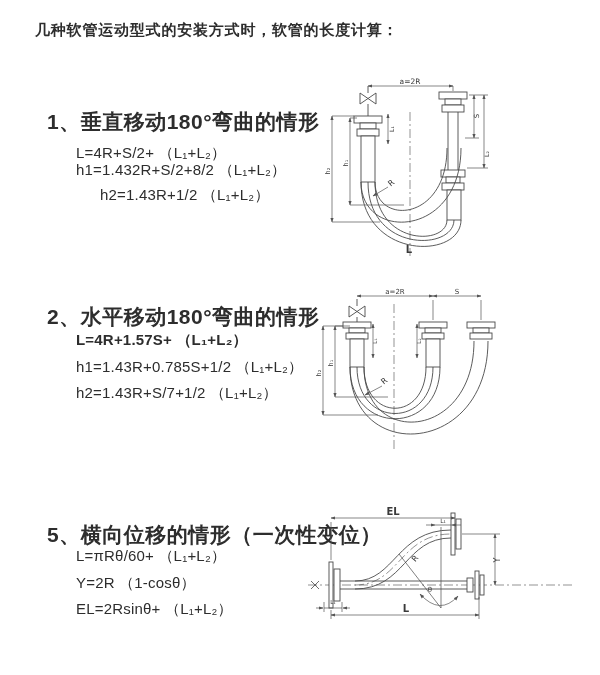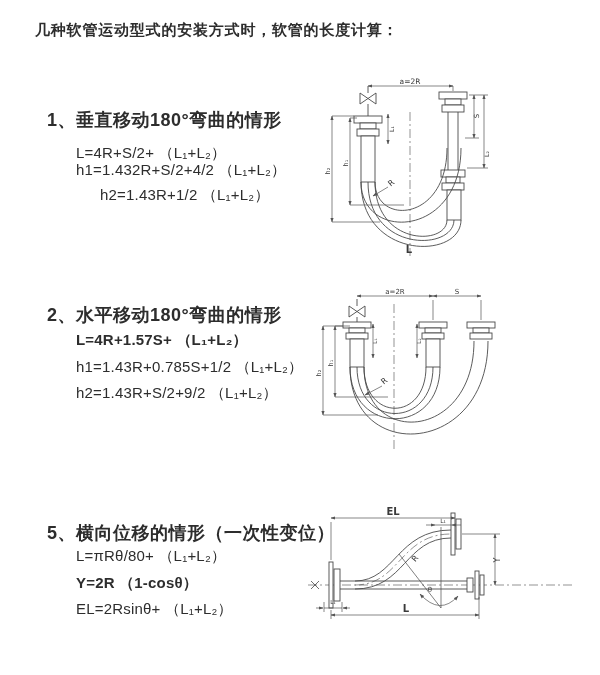--- a/index.html
+++ b/index.html
@@ -2,49 +2,49 @@
 <html><head>
 <meta charset="utf-8">
 <style>
   html,body{margin:0;padding:0;}
   body{
     width:600px;height:675px;background:#ffffff;position:relative;overflow:hidden;
     font-family:"Liberation Sans","DejaVu Sans",sans-serif;color:#2d2d2d;
   }
   .abs{position:absolute;}
   .title{left:35px;top:21px;font-size:15px;letter-spacing:0.8px;font-weight:600;}
-  .heading{font-size:18px;letter-spacing:0.5px;font-weight:600;white-space:nowrap;}
+  .heading{font-size:21px;letter-spacing:0.5px;font-weight:600;white-space:nowrap;}
   .formula{font-size:15px;letter-spacing:0.2px;white-space:nowrap;}
   svg{position:absolute;overflow:visible;}
   svg text{
     font-family:"DejaVu Sans","Liberation Sans",sans-serif;
     fill:#3a3a3a;stroke:none;
   }
   .ink{stroke:#4a4a4a;stroke-width:0.9;fill:none;}
   .ink rect{fill:#ffffff;}
   .dims{stroke:#555555;stroke-width:0.7;fill:none;}
 </style>
 </head>
 <body>
 
 <div class="abs title">几种软管运动型式的安装方式时，软管的长度计算：</div>
 
 <div class="abs heading" style="left:47px;top:108px;">1、垂直移动180°弯曲的情形</div>
 <div class="abs formula" style="left:76px;top:144px;">L=4R+S/2+ （L₁+L₂）</div>
-<div class="abs formula" style="left:76px;top:161px;">h1=1.432R+S/2+4/2 （L₁+L₂）</div>
+<div class="abs formula" style="left:76px;top:161px;">h1=1.432R+S/2+8/2 （L₁+L₂）</div>
 <div class="abs formula" style="left:76px;top:186px;margin-left:24px;">h2=1.43R+1/2 （L₁+L₂）</div>
 
 <div class="abs heading" style="left:47px;top:303px;">2、水平移动180°弯曲的情形</div>
 <div class="abs formula" style="left:76px;top:331px;font-weight:bold;">L=4R+1.57S+ （L₁+L₂）</div>
 <div class="abs formula" style="left:76px;top:358px;">h1=1.43R+0.785S+1/2 （L₁+L₂）</div>
-<div class="abs formula" style="left:76px;top:384px;">h2=1.43R+S/2+9/2 （L₁+L₂）</div>
+<div class="abs formula" style="left:76px;top:384px;">h2=1.43R+S/7+1/2 （L₁+L₂）</div>
 
 <div class="abs heading" style="left:47px;top:521px;">5、横向位移的情形（一次性变位）</div>
-<div class="abs formula" style="left:76px;top:547px;">L=πRθ/80+ （L₁+L₂）</div>
-<div class="abs formula" style="left:76px;top:574px;font-weight:bold;">Y=2R （1-cosθ）</div>
+<div class="abs formula" style="left:76px;top:547px;">L=πRθ/60+ （L₁+L₂）</div>
+<div class="abs formula" style="left:76px;top:574px;">Y=2R （1-cosθ）</div>
 <div class="abs formula" style="left:76px;top:600px;">EL=2Rsinθ+ （L₁+L₂）</div>
 
 <svg style="left:308px;top:70px;" width="287" height="192" viewBox="0 0 287 192">
   <defs>
     <marker id="ar1" viewBox="0 0 10 10" refX="9" refY="5" markerWidth="7" markerHeight="7" orient="auto-start-reverse">
       <path d="M0,1.5 L10,5 L0,8.5 z" fill="#555"></path>
     </marker>
     <pattern id="br1" width="3.5" height="3.5" patternUnits="userSpaceOnUse">
       <path d="M0,3.5 L3.5,0 M0,0 L3.5,3.5" stroke="#666" stroke-width="0.45"></path>
     </pattern>

